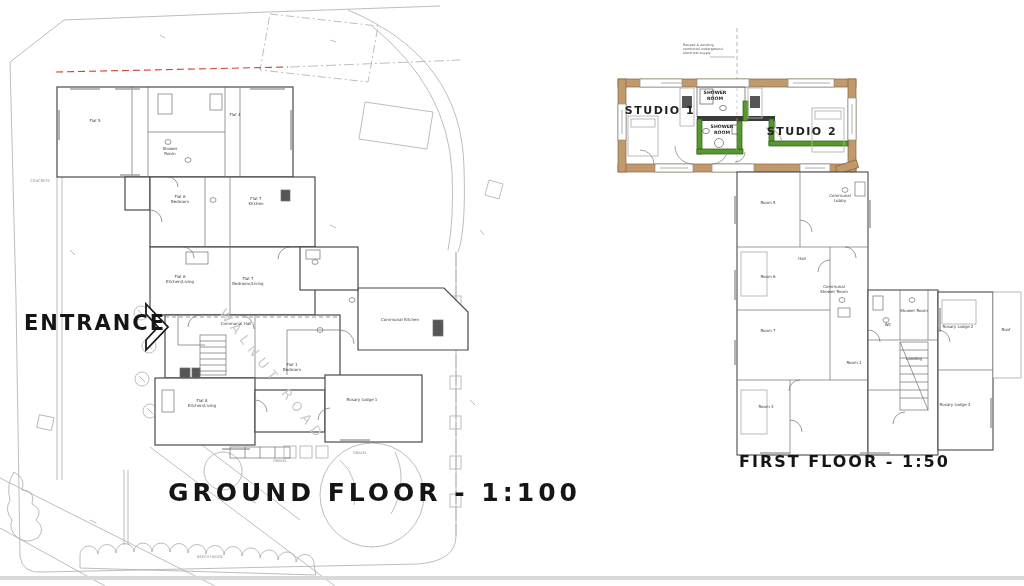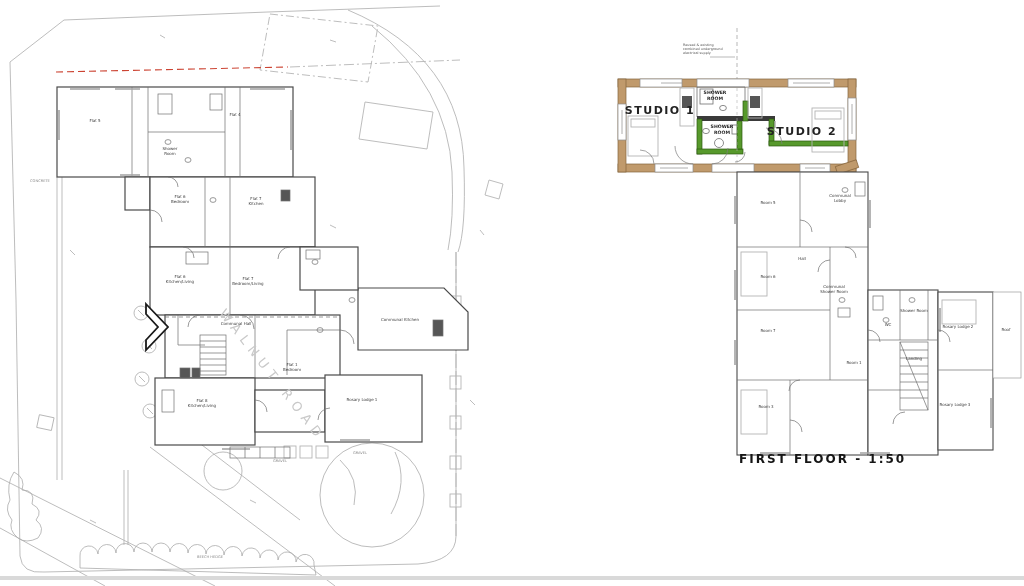--- a/index.html
+++ b/index.html
@@ -1,21 +1,21 @@
 <!DOCTYPE html>
 <html><head>
 <meta charset="utf-8">
 <style>
   html,body{margin:0;padding:0;background:#fff;}
   .stage{position:relative;width:1024px;height:586px;background:#ffffff;overflow:hidden;
          font-family:"DejaVu Sans",sans-serif;}
   svg{position:absolute;left:0;top:0;}
   .title{position:absolute;color:#151515;font-weight:bold;white-space:nowrap;}
   .t-ground{left:168px;top:478px;font-size:25px;letter-spacing:4px;}
-  .t-first{left:739px;top:452px;font-size:12px;letter-spacing:2px;}
+  .t-first{left:739px;top:452px;font-size:16px;letter-spacing:2px;}
   .t-entrance{left:24px;top:311px;font-size:21px;letter-spacing:2px;}
   .t-studio{font-size:11px;letter-spacing:1.5px;color:#222;text-align:right;}
   .s1{left:660px;top:104px;transform:translate(-50%,0);}
   .s2{left:802px;top:105px;transform:translate(-50%,0);margin-top:20px;}
   .lbl{position:absolute;font-size:4px;line-height:1.25;color:#3c3c3c;
        white-space:pre-line;text-align:center;transform:translate(-50%,0);}
   .shower{font-size:4.6px;font-weight:bold;color:#222;}
   .anno{position:absolute;left:683px;top:43px;font-size:3.4px;line-height:1.2;color:#555;
         white-space:pre-line;text-align:left;transform:none;}
   .road{position:absolute;left:228px;top:306px;font-size:13px;letter-spacing:6px;
@@ -216,20 +216,22 @@
     <rect x="855" y="182" width="10" height="14"></rect>
 
     <path d="M800,220 a12,12 0 0 1 12,12 M830,260 a12,12 0 0 0 -12,12 M845,247 a11,11 0 0 1 11,11 M868,330 a12,12 0 0 1 12,12 M938,330 a12,12 0 0 1 12,12 M905,412 a12,12 0 0 0 -12,12 M790,420 a12,12 0 0 1 12,12 M800,380 a11,11 0 0 0 -11,11"></path>
   </g>
 
   <polygon points="146,304 168,327 146,350 146,340 158,327 146,314" fill="#ffffff" stroke="#1a1a1a" stroke-width="1.8"></polygon>
 </svg>
 
   <div class="road">WALNUT ROAD</div>
 
+  <div class="title t-entrance">ENTRANCE</div>
+  <div class="title t-ground">GROUND FLOOR - 1:100</div>
   <div class="title t-first">FIRST FLOOR - 1:50</div>
 
   <div class="title t-studio s1">STUDIO 1</div>
   <div class="title t-studio s2">STUDIO 2</div>
   <div class="lbl shower" style="left:715px;top:90px;">SHOWER
 ROOM</div>
   <div class="lbl shower" style="left:722px;top:124px;">SHOWER
 ROOM</div>
   <div class="anno">Reused &amp; existing
 combined underground

